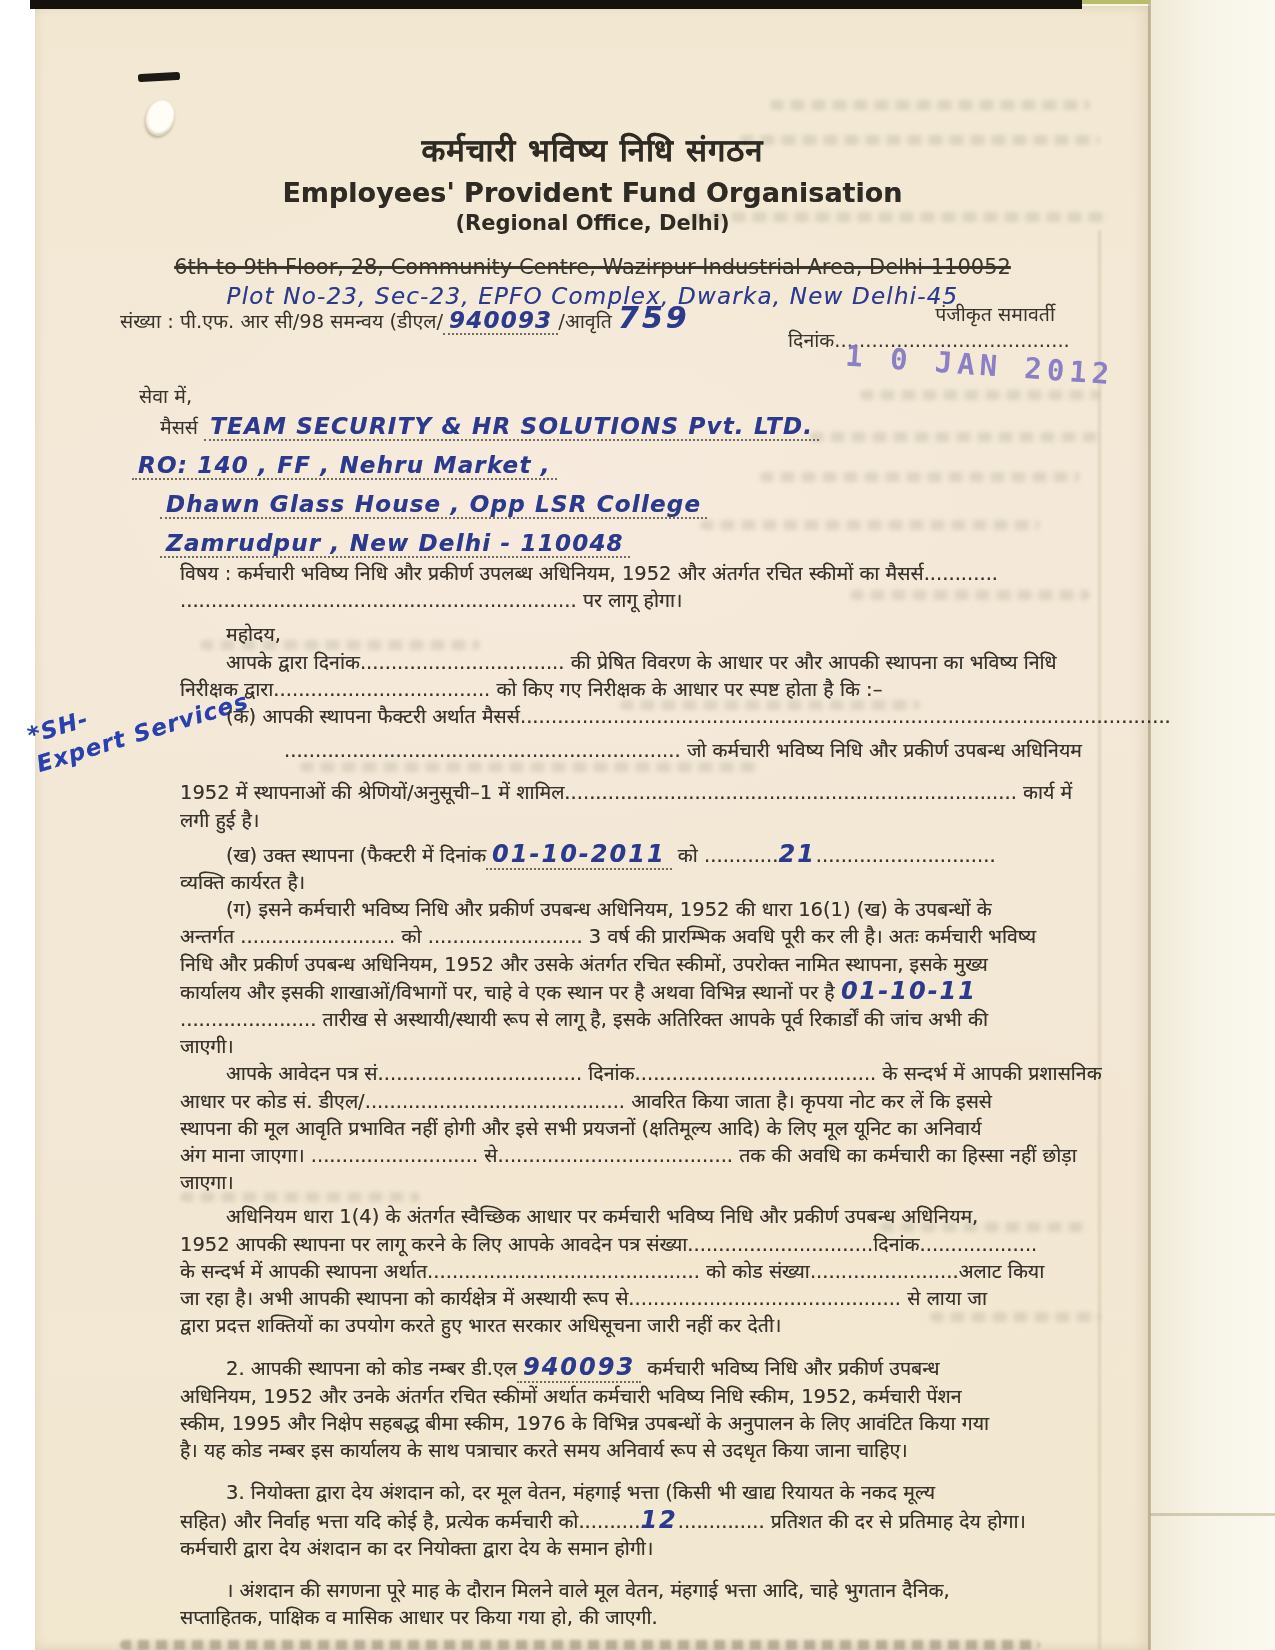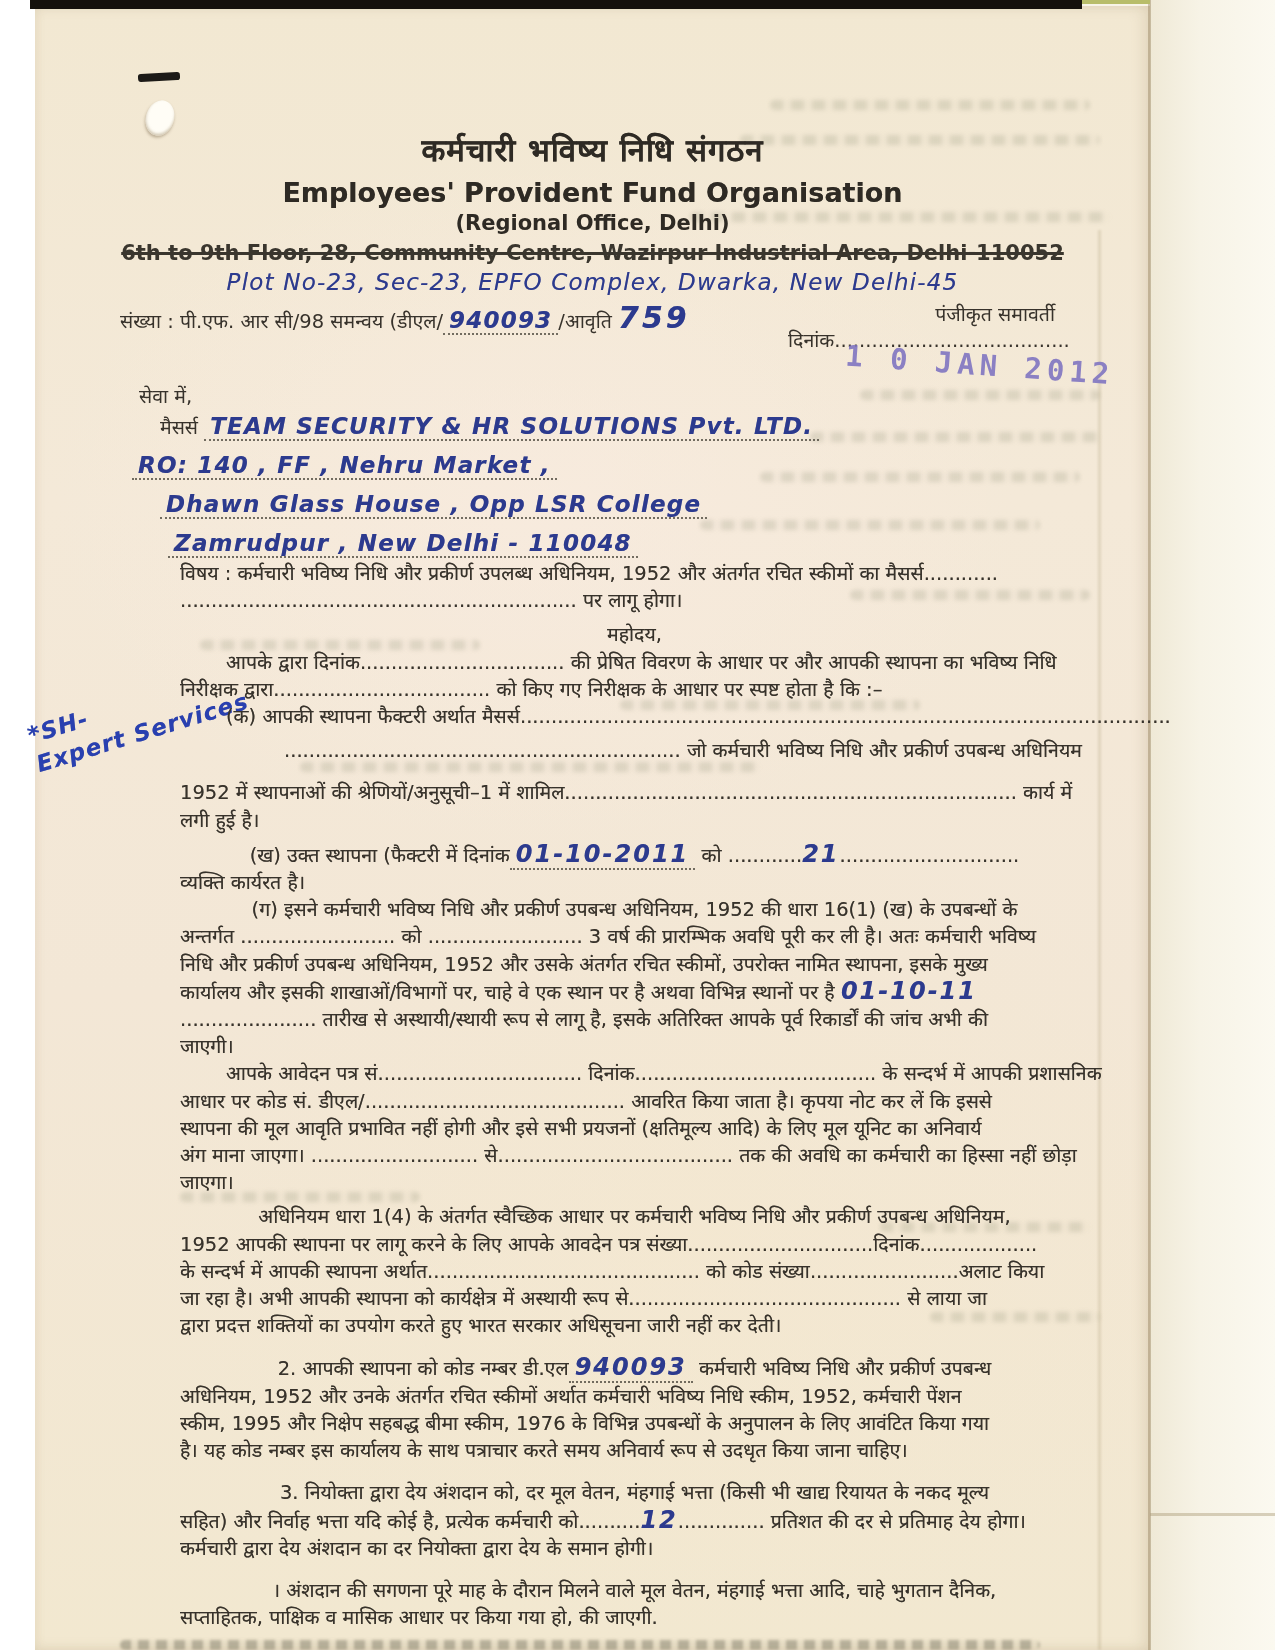--- a/index.html
+++ b/index.html
@@ -31,47 +31,47 @@
     box-shadow:0 2px 3px rgba(120,100,70,.45), inset 0 -2px 3px rgba(150,130,95,.4);transform:rotate(18deg);}
   .streak{position:absolute;height:10px;border-radius:5px;filter:blur(2.2px);
     background:repeating-linear-gradient(90deg, rgba(128,130,104,.20) 0 13px, rgba(128,130,104,.02) 13px 21px);}
   .streak.dark{background:repeating-linear-gradient(90deg, rgba(90,88,70,.38) 0 11px, rgba(90,88,70,.05) 11px 18px);filter:blur(1.4px);}
   
   .prncolor{color:#37322b;}
   .header{position:absolute;left:35px;top:128px;width:1115px;text-align:center;color:#2e2a24;}
   .h-hi{font-size:31px;font-weight:bold;letter-spacing:1px;text-shadow:0 0 .6px rgba(40,35,25,.7);}
   .h-en{font-size:27px;font-weight:bold;margin-top:7px;text-shadow:0 0 .5px rgba(40,35,25,.6);}
   .h-sub{font-size:21px;font-weight:bold;margin-top:3px;}
-  .h-struck{font-size:21px;font-weight:bold;margin-top:6px;text-decoration:line-through;text-decoration-thickness:2.5px;color:#3a362e;}
+  .h-struck{font-size:21px;font-weight:normal;margin-top:20px;text-decoration:line-through;text-decoration-thickness:2.5px;color:#3a362e;}
   .h-hand{font-size:23px;margin-top:4px;}
   .hand{font-style:italic;color:#2c3a8e;letter-spacing:1.2px;text-shadow:0 0 .4px rgba(44,58,142,.5);}
   .hand.big{font-size:24px;font-weight:bold;letter-spacing:2px;}
   .du{border-bottom:2px dotted rgba(70,65,55,.75);padding:0 6px;}
   .refline{position:absolute;left:120px;top:300px;width:935px;display:flex;justify-content:space-between;
     font-size:19.5px;white-space:nowrap;gap:25px;}
   .refline .hand{font-size:23px;font-weight:bold;}
   .ref-avriti{font-size:30px !important;letter-spacing:3px;}
   .dateline{position:absolute;left:788px;top:326px;font-size:19.5px;}
   .stamp{position:absolute;left:845px;top:348px;font-size:29px;font-weight:bold;letter-spacing:5px;
     color:#8378c2;opacity:.92;transform:rotate(4deg);white-space:nowrap;font-family:"DejaVu Sans Mono",monospace;}
   .seva{position:absolute;left:139px;top:382px;font-size:19.5px;}
   .addr{position:absolute;left:160px;top:408px;width:800px;line-height:37px;white-space:nowrap;}
   .addr .prn{font-size:19.5px;color:#37322b;}
   .addr .hand{font-size:23px;font-weight:bold;text-align:center;}
   .addr .l2{margin-left:-28px;}
-  .addr .l4{margin-left:8px;}
+  .addr .l4{}
   .margin-note{position:absolute;left:28px;top:688px;transform:rotate(-17deg);line-height:30px;
     font-size:23px;font-weight:bold;white-space:nowrap;}
   .margin-note .hand{color:#2940b0;}
   
   #body-lines{position:absolute;left:133px;top:560px;width:910px;font-size:19.5px;
     line-height:27.2px;color:#37322b;}
   .bl{white-space:nowrap;text-shadow:0 0 .5px rgba(50,45,35,.55);margin-left:47px;}
   .bl .hand{white-space:nowrap;}
-  .ind{padding-left:46px;text-align:center;}
+  .ind{padding-left:46px;}
   .ind2{padding-left:104px;}
   .g1{margin-top:7px;}
   .g2{margin-top:15px;}
 </style>
 </head>
 <body>
 
 <div class="scan-left"></div>
 <div class="paper"></div>
 <div class="scan-right"></div>

